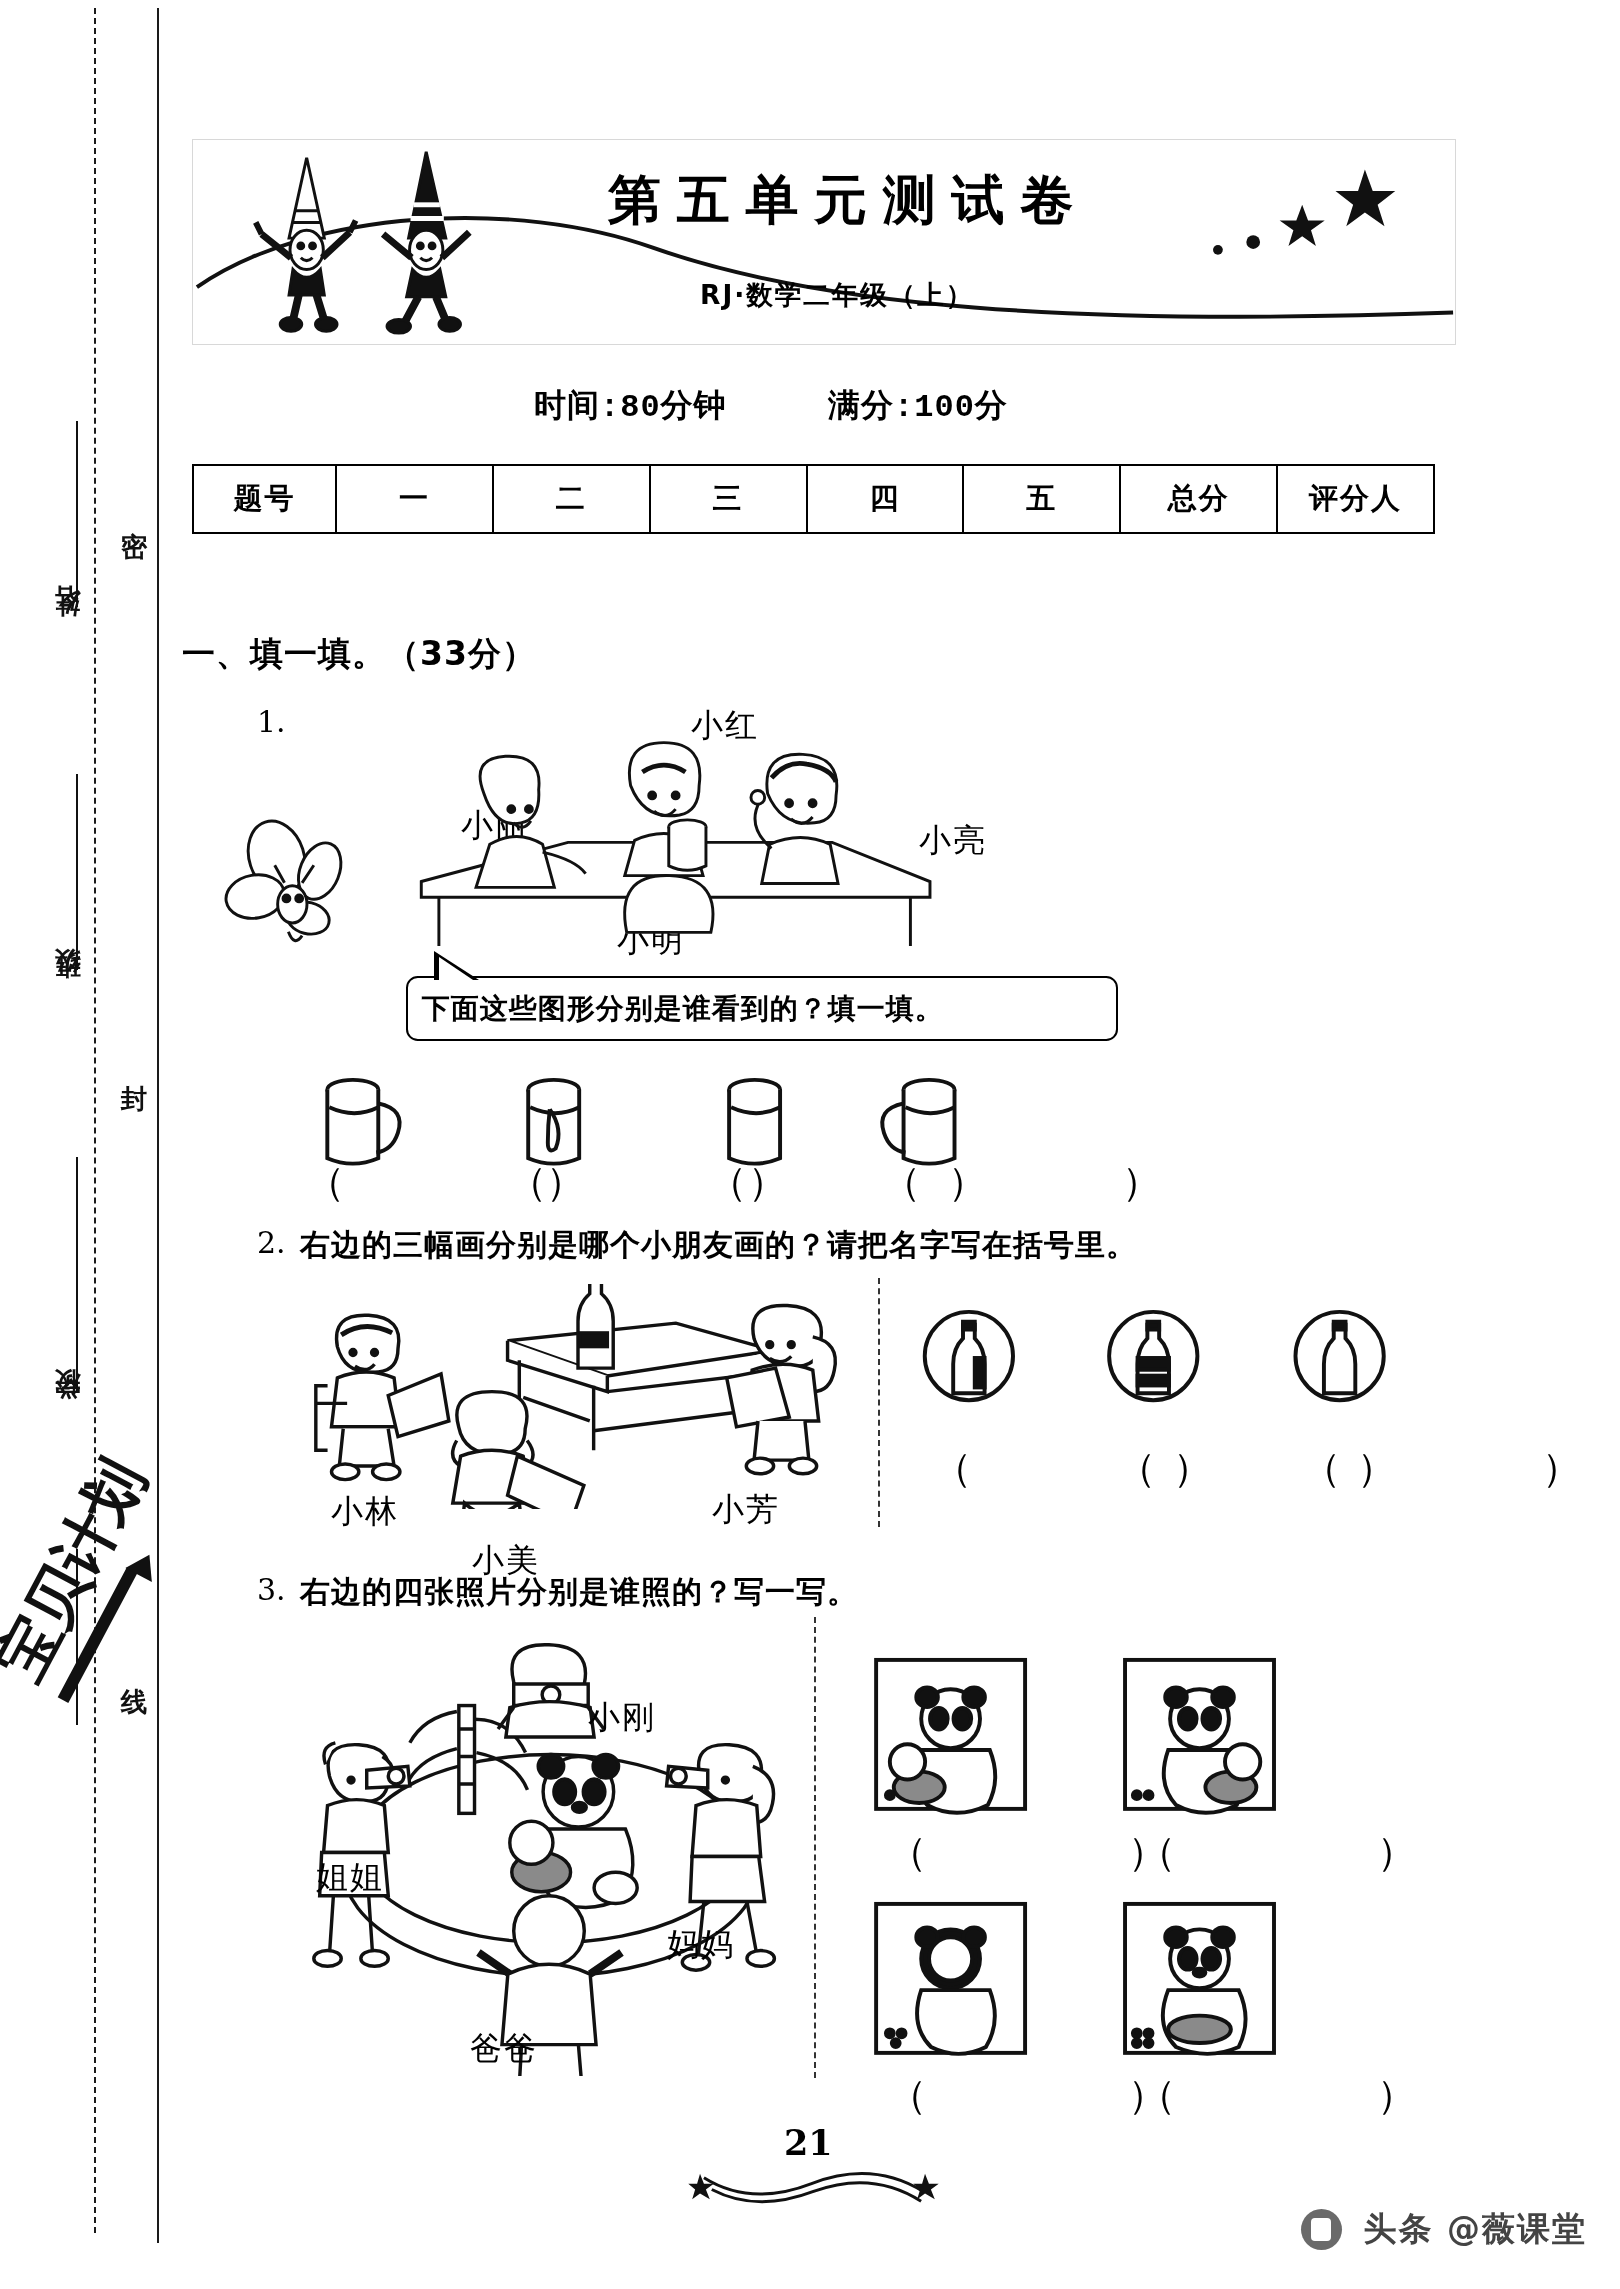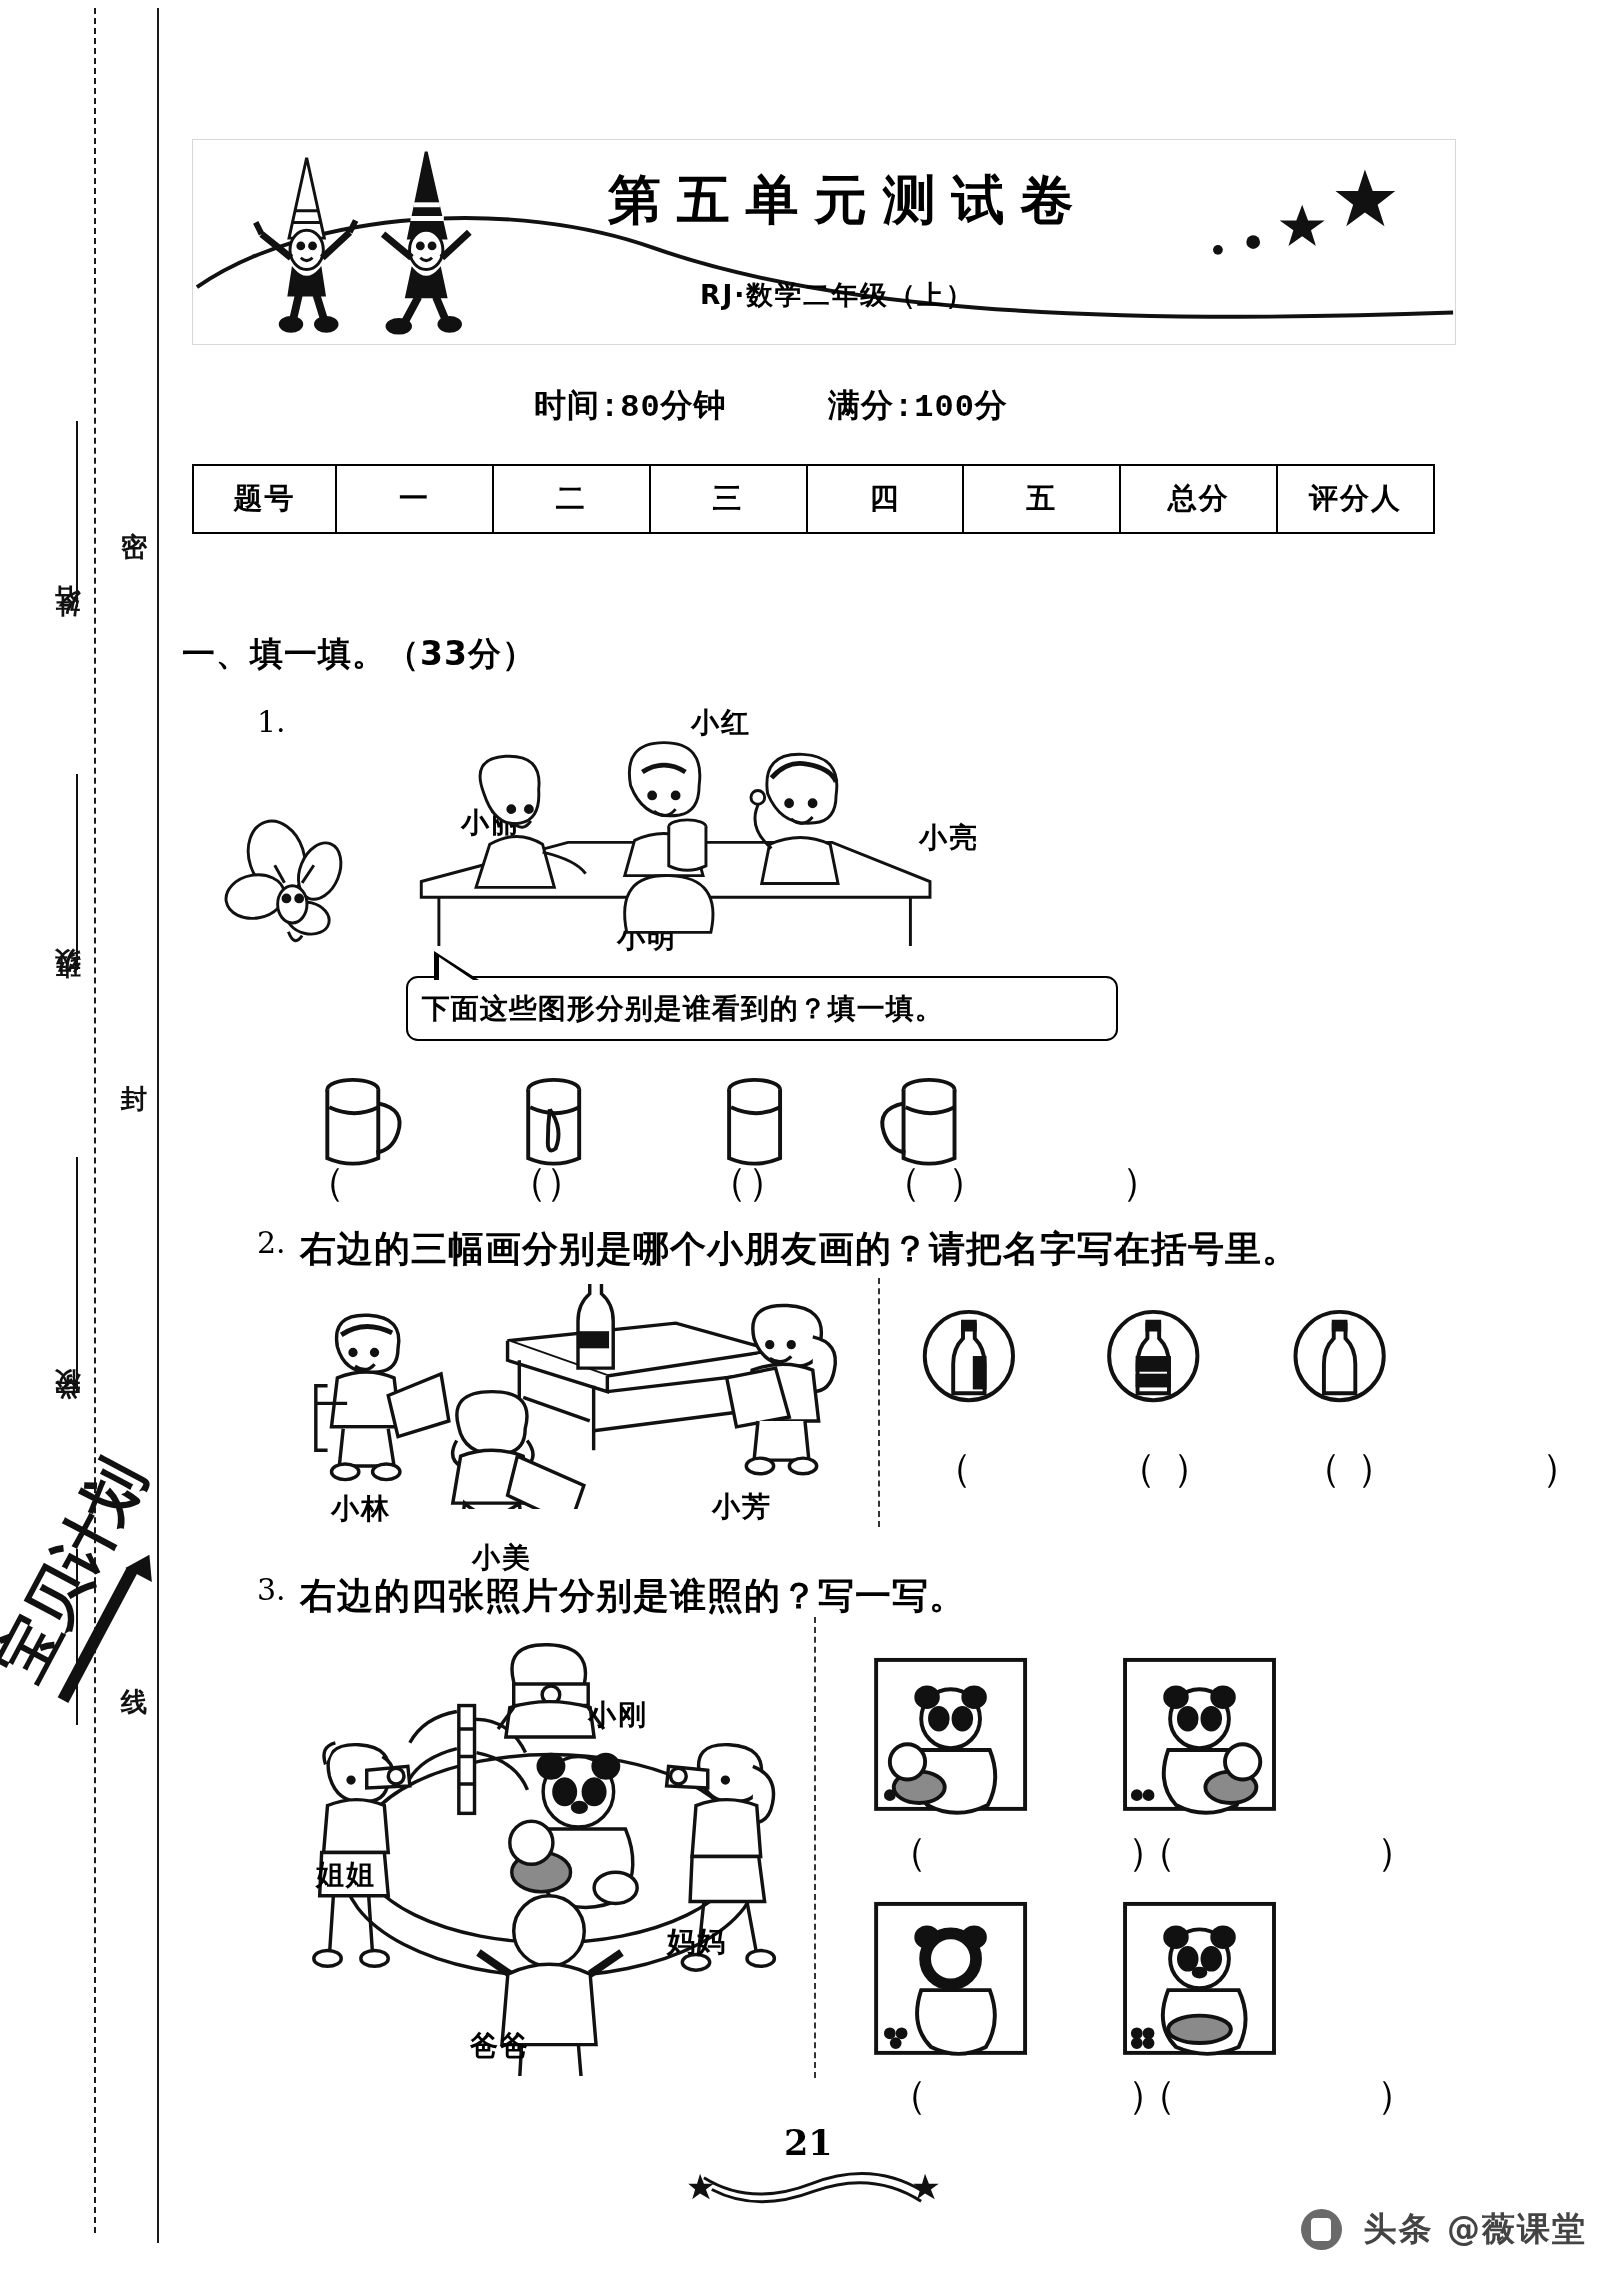--- a/index.html
+++ b/index.html
@@ -135,26 +135,26 @@
     font-size: 33px; font-weight: 900;
     letter-spacing: 1px; white-space: nowrap;
   }
   .q-num {
     position: absolute;
     font-size: 30px; font-weight: 400;
     font-family: "DejaVu Serif", serif;
   }
   .q-text {
     position: absolute;
-    font-size: 36px; font-weight: 700;
+    font-size: 30px; font-weight: 700;
     letter-spacing: 1px; white-space: nowrap;
   }
   .name-lab {
     position: absolute;
-    font-size: 28px; font-weight: 700;
+    font-size: 32px; font-weight: 400;
     letter-spacing: 2px; white-space: nowrap;
   }
   .paren {
     position: absolute;
     font-size: 39px;
     font-family: "DejaVu Serif", serif;
     letter-spacing: 41px;
     white-space: nowrap;
   }
   .bubble {

